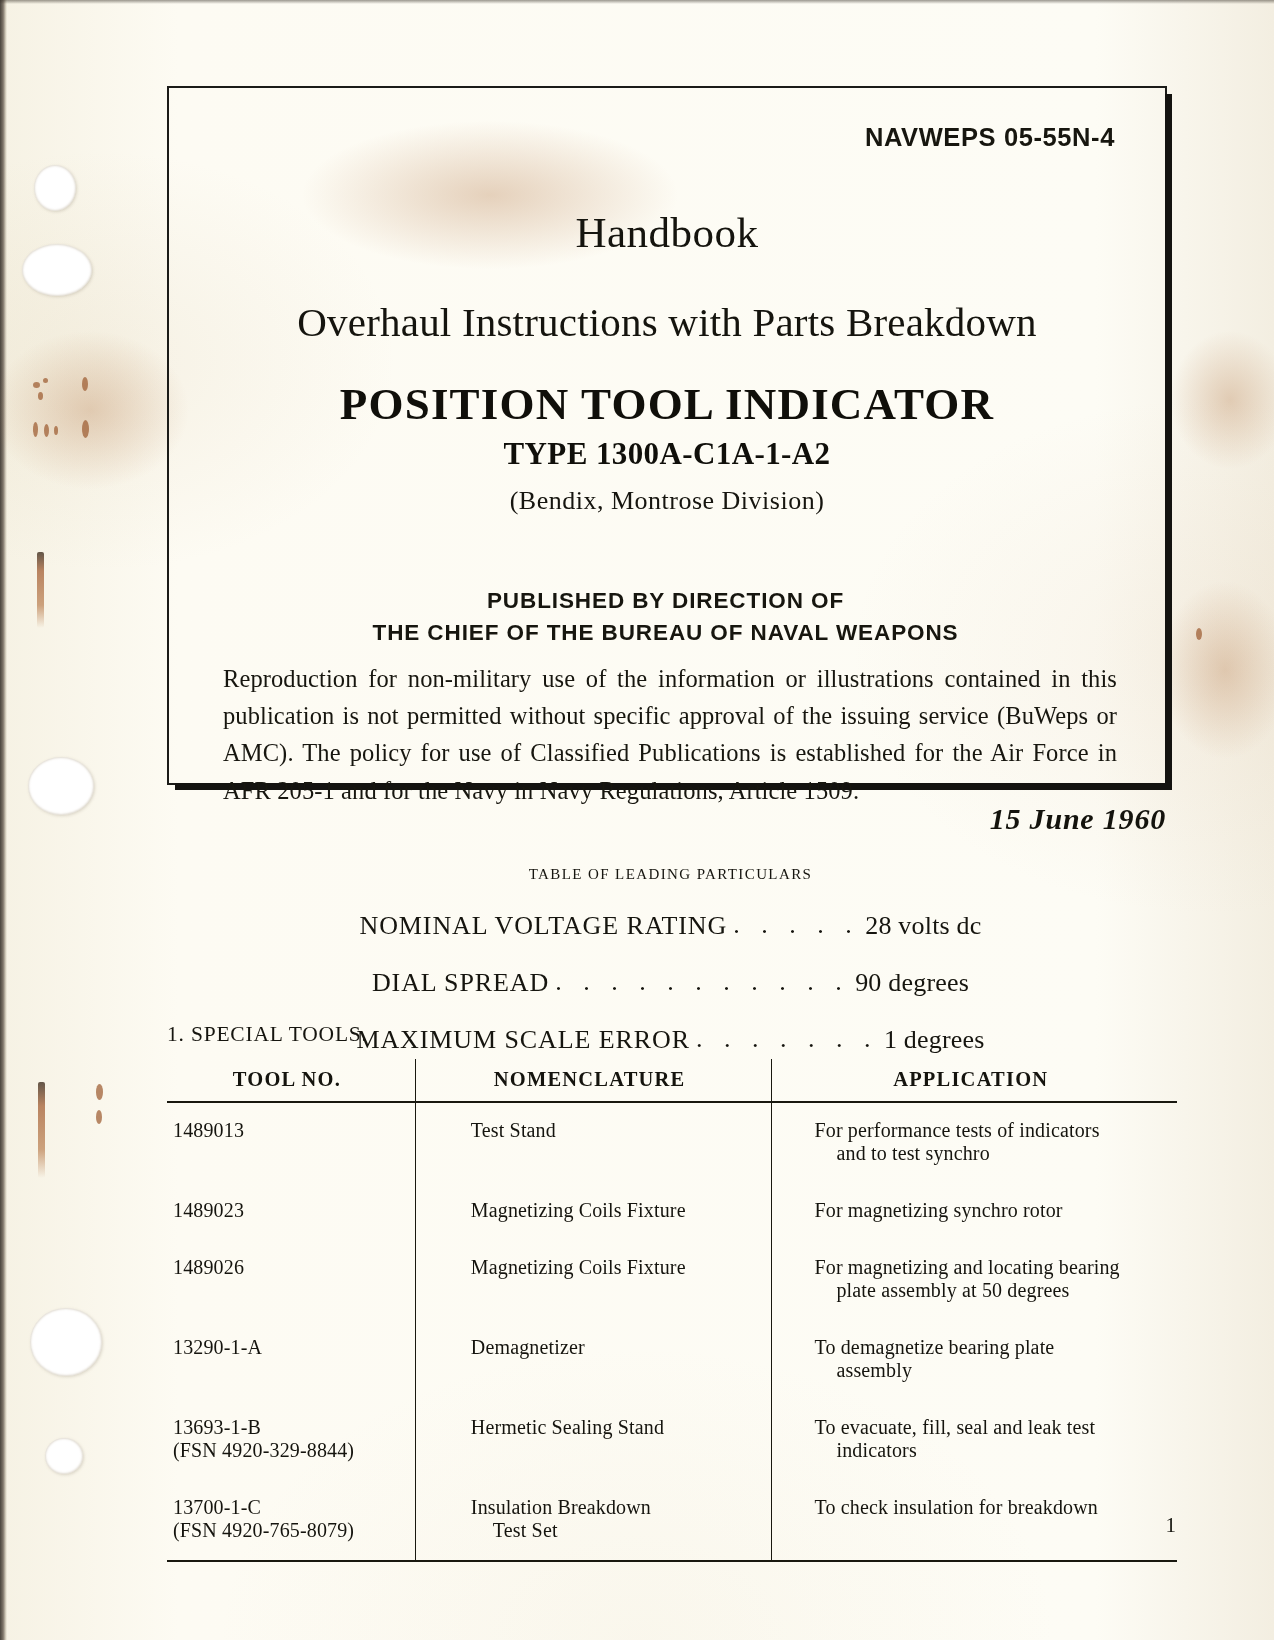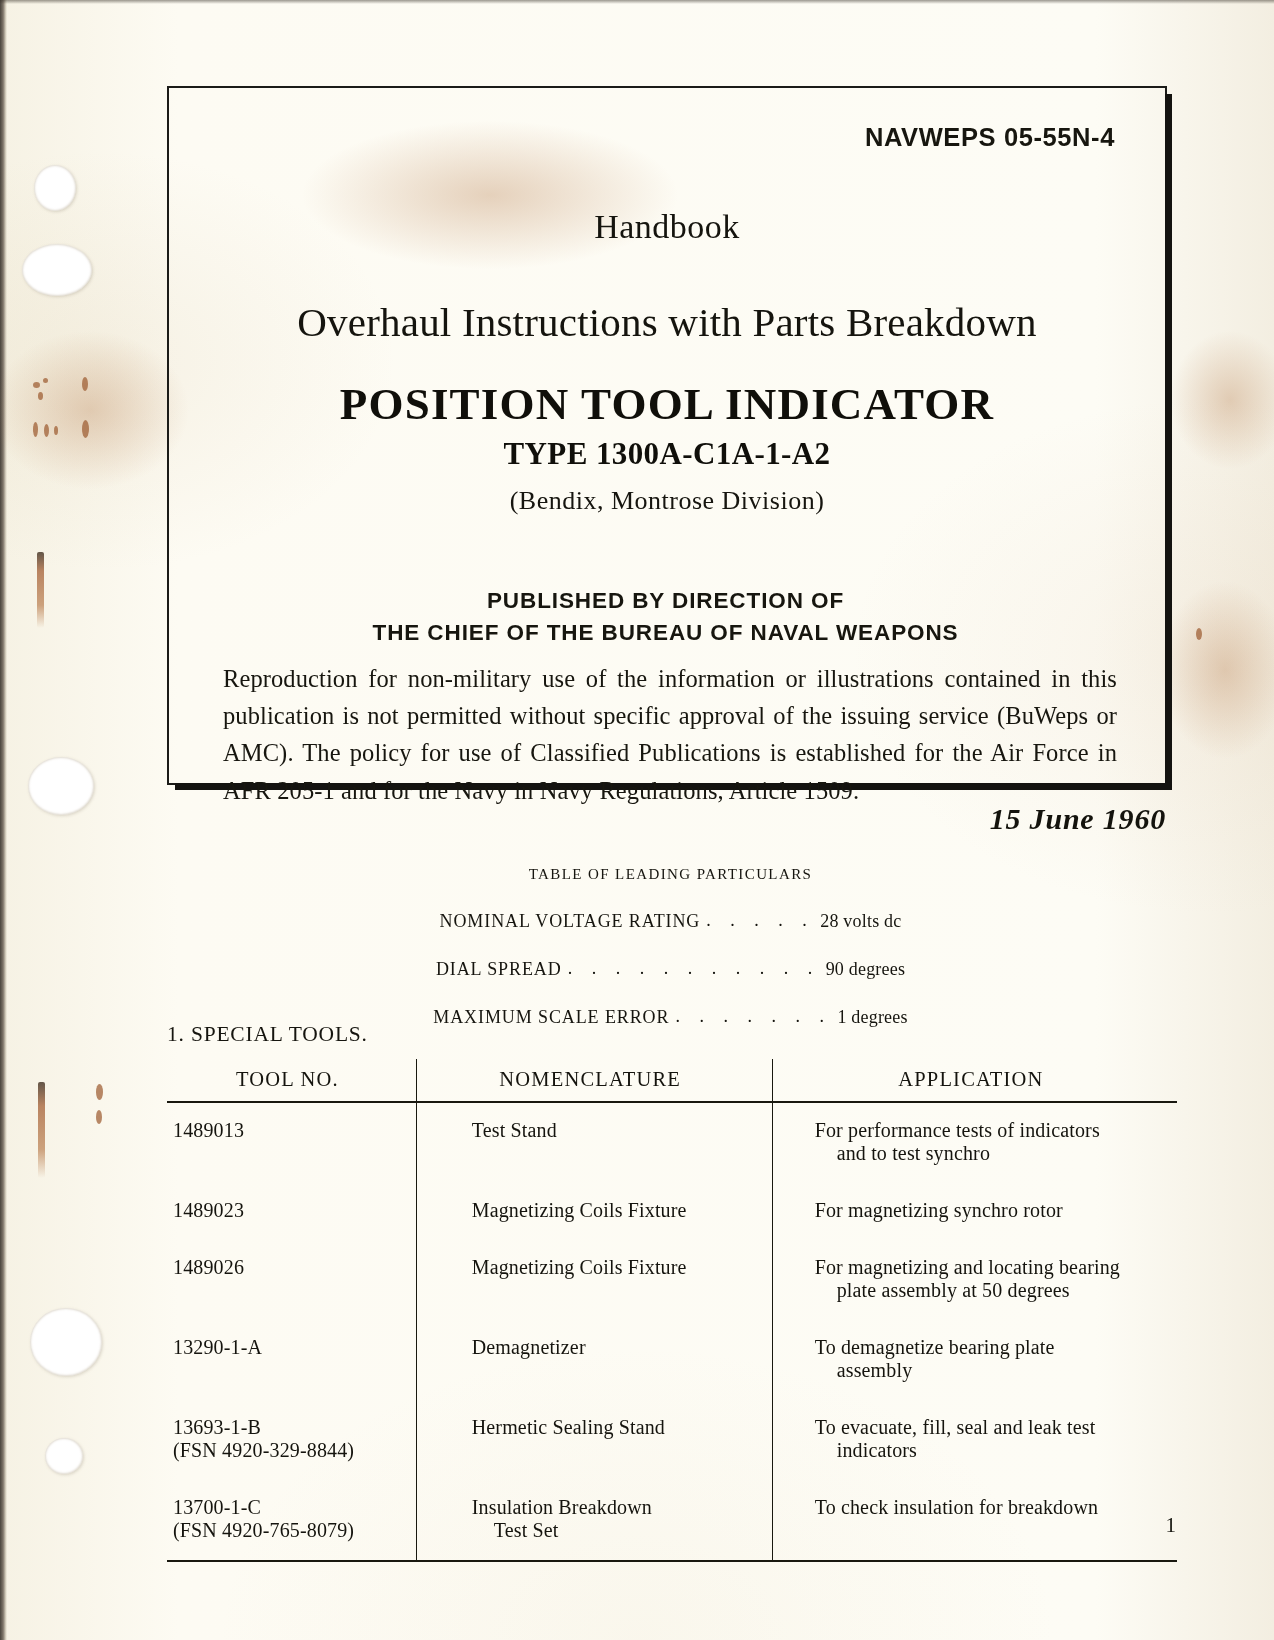--- a/index.html
+++ b/index.html
@@ -99,21 +99,21 @@
     letter-spacing: .6px;
     color: #17160f;
     white-space: nowrap;
   }
 
   .handbook {
     position: absolute;
     left: 0; right: 0;
     top: 120px;
     text-align: center;
-    font-size: 34px;
+    font-size: 43px;
     color: #15140e;
     letter-spacing: .5px;
   }
   .overhaul {
     position: absolute;
     left: 0; right: 0;
     top: 210px;
     text-align: center;
     font-size: 41px;
     color: #15140e;
@@ -198,21 +198,21 @@
   #particulars .lp-title {
     font-size: 15px;
     letter-spacing: 1.4px;
     color: #16150f;
     margin-bottom: 28px;
   }
   .lp-row {
     display: flex;
     justify-content: center;
     align-items: center;
-    font-size: 18px;
+    font-size: 26px;
     letter-spacing: .9px;
     color: #16150f;
     margin-bottom: 27px;
     white-space: nowrap;
   }
   .lp-label { }
   .lp-dots {
     display: inline-block;
     letter-spacing: 7.5px;
     padding: 0 6px;
@@ -232,21 +232,21 @@
   }
   #tools-table {
     position: absolute;
     left: 167px;
     top: 1059px;
     width: 1010px;
     border-collapse: collapse;
     color: #15140e;
   }
   #tools-table th {
-    font-weight: normal;
+    font-weight: bold;
     font-size: 20.5px;
     letter-spacing: 1.2px;
     padding: 9px 8px 10px 0;
     text-align: center;
     border-bottom: 2.6px solid #19180f;
   }
   #tools-table td {
     vertical-align: top;
     font-size: 20px;
     padding: 16px 0 18px 0;

